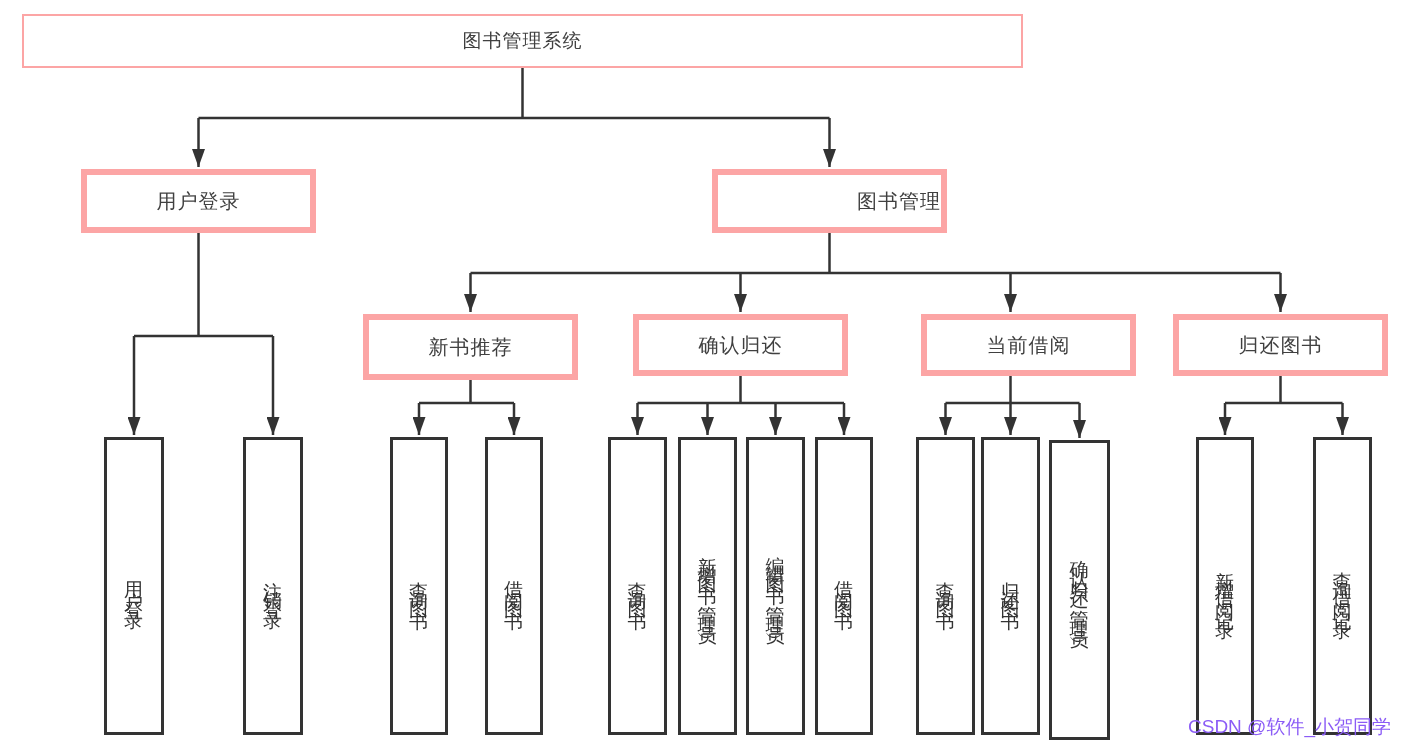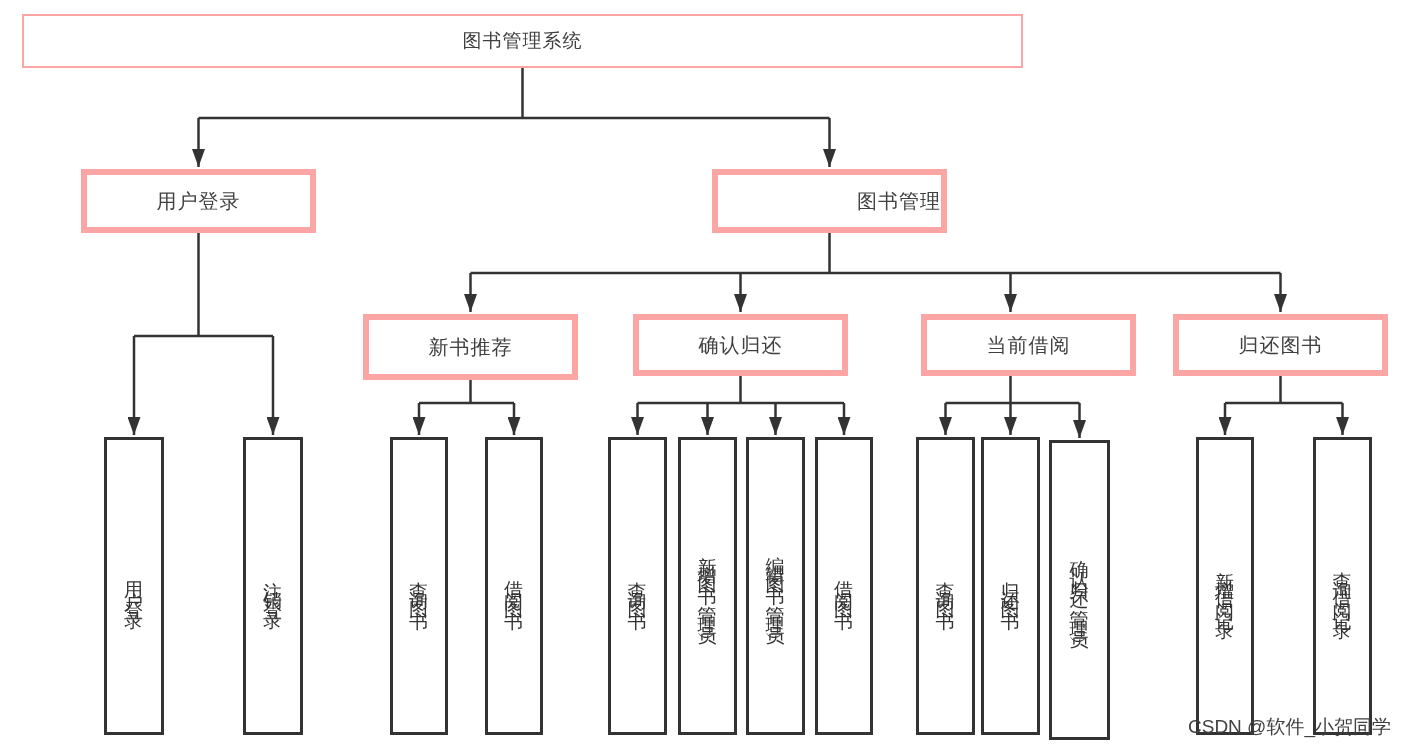--- a/index.html
+++ b/index.html
@@ -48,21 +48,21 @@
     letter-spacing: 10px;
     line-height: 1;
     color: #333333;
     white-space: nowrap;
   }
   .watermark {
     position: absolute;
     left: 1188px;
     top: 714px;
     font-size: 19px;
-    color: #404040;
+    color: #8b5cf6;
     z-index: 3;
     white-space: nowrap;
   }
 </style>
 </head>
 <body>
 
 <div id="canvas">
 
   <svg id="wires" viewBox="0 0 1405 747" xmlns="http://www.w3.org/2000/svg">

